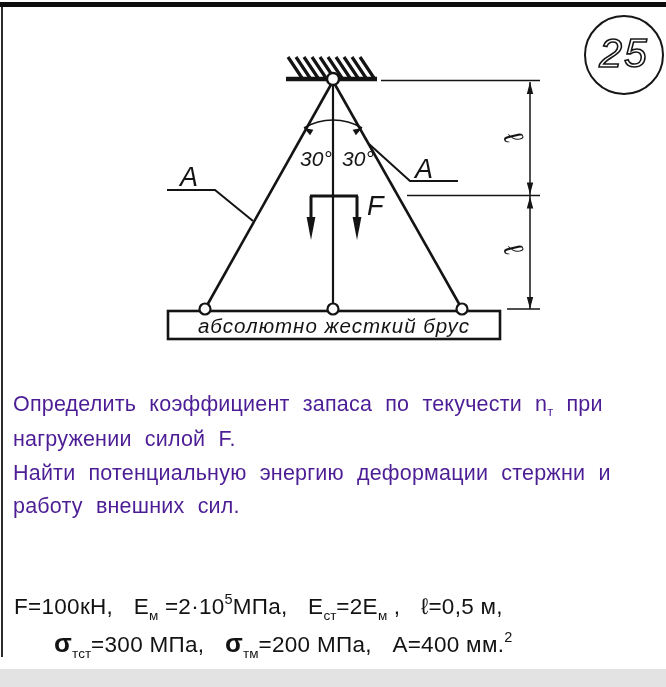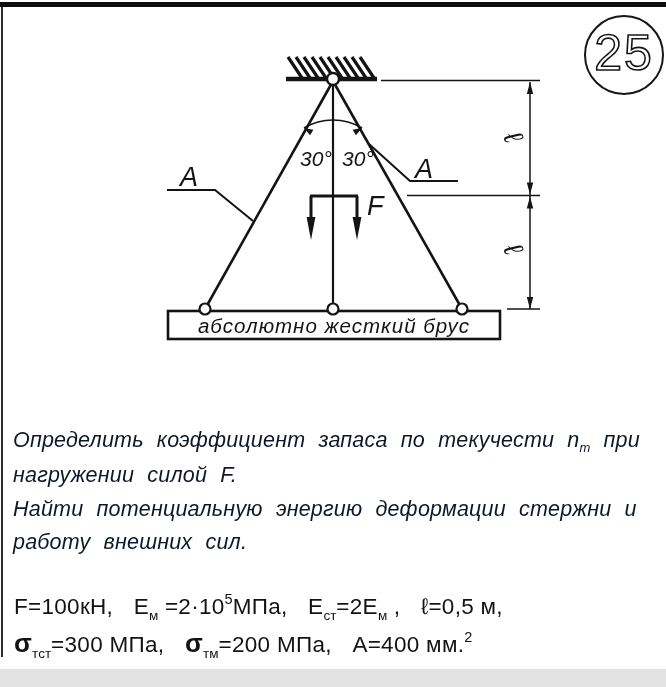--- a/index.html
+++ b/index.html
@@ -12,42 +12,42 @@
   .frame-top{position:absolute;left:0;top:2px;width:666px;height:5px;background:#0d0d0d;}
   .frame-left{position:absolute;left:1px;top:7px;width:2px;height:650px;background:#2b2b2b;}
   .footer-strip{position:absolute;left:0;top:669px;width:666px;height:18px;background:#e3e3e3;}
 
   .badge{
     position:absolute;left:584px;top:15px;width:76px;height:76px;
     border:2.5px solid #161616;border-radius:50%;
     display:flex;align-items:center;justify-content:center;background:#fff;
   }
   .badge span{
-    font-size:50px;letter-spacing:2px;
+    font-size:41px;font-style:italic;letter-spacing:2px;
     color:transparent;-webkit-text-stroke:1.6px #141414;
     transform:translateY(-2px);
   }
 
   .drawing{position:absolute;left:0;top:0;}
 
   .dtext{font-family:"Liberation Sans", sans-serif;font-style:italic;fill:#141414;}
 
   .problem{
     position:absolute;left:13px;top:388px;width:645px;
-    font-size:21.5px;line-height:33.4px;font-style:italic;
-    word-spacing:7px;letter-spacing:0.2px;color:#0f172a;margin-top:36px;
+    font-size:21.5px;line-height:33.4px;
+    word-spacing:7px;letter-spacing:0.2px;color:#4c1d95;
   }
   .problem .sub{font-size:13px;position:relative;top:5px;letter-spacing:0;}
 
   .given{
     position:absolute;left:14px;font-size:22.5px;
     letter-spacing:0.3px;color:#131313;white-space:nowrap;
   }
   .given-1{top:594px;}
-  .given-2{top:628px;}
+  .given-2{top:628px;margin-left:40px;}
   .grp{margin-right:14px;}
   .given .sub{font-size:13.5px;position:relative;top:6px;letter-spacing:0;}
   .given .sup{font-size:14.5px;position:relative;top:-10px;letter-spacing:0;}
   .sigma{font-weight:bold;font-size:26px;}
 </style>
 </head>
 <body>
 
 <div class="frame-top"></div>
 <div class="frame-left"></div>

